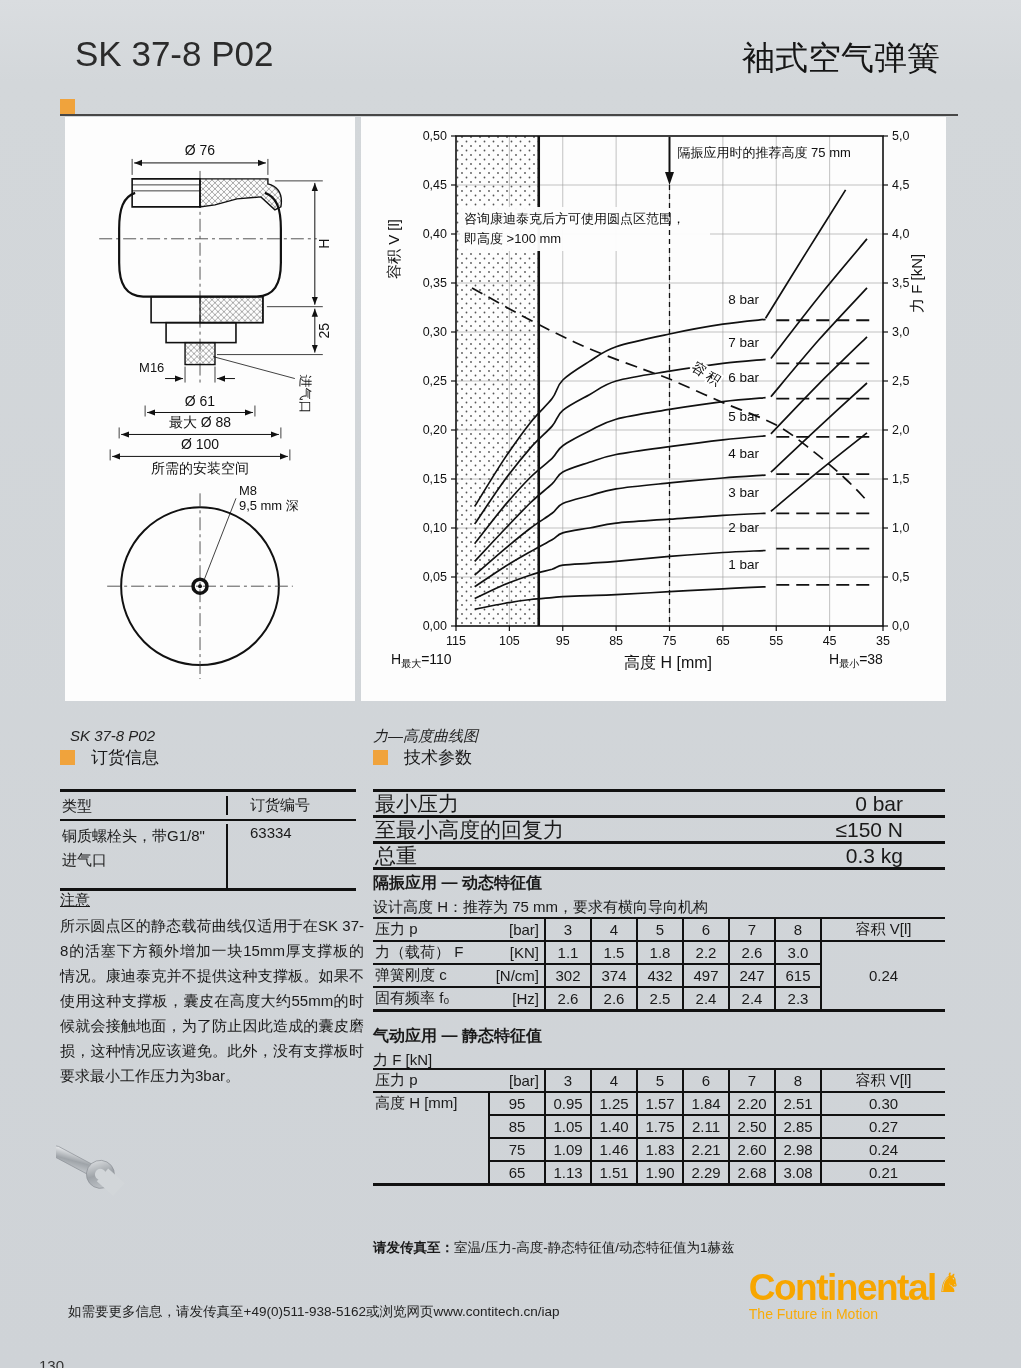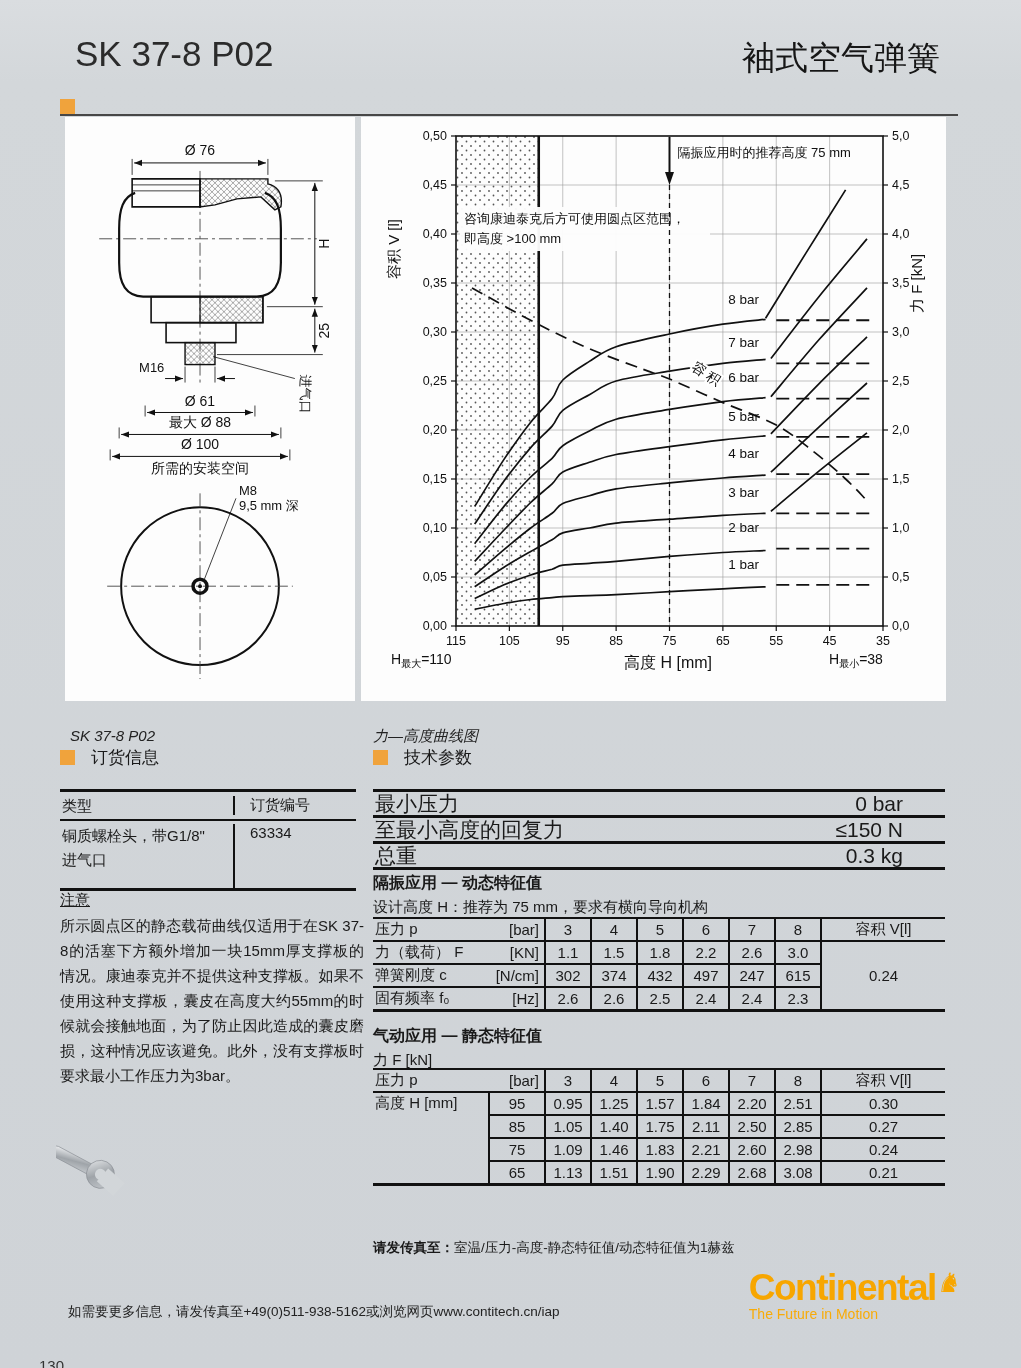--- a/index.html
+++ b/index.html
@@ -21,21 +21,21 @@
   .sec{position:absolute;display:flex;align-items:center;gap:16px;font-weight:normal;font-size:17px}
   .sec .sq{width:15px;height:15px;background:#f0a33c;flex:0 0 auto}
   .sec-order{left:60px;top:746px}
   .sec-tech{left:373px;top:746px}
   
   .order-table{position:absolute;left:60px;top:789px;width:296px;font-size:15px;
     border-top:3px solid #111;border-bottom:3px solid #111}
   .ot-row{display:flex}
   .ot-head{border-bottom:2px solid #111;height:27px;align-items:center}
   .ot-c1{flex:1;padding-left:2px;line-height:24px}
-  .ot-c2{width:106px;border-left:2px solid #111;padding-left:15px}
+  .ot-c2{width:106px;border-left:2px solid #111;padding-left:22px}
   .ot-body{min-height:64px;padding-top:3px}
   
   .tech-table{position:absolute;left:373px;top:789px;width:572px;font-size:21px;border-top:3px solid #111}
   .tt-row{display:flex;justify-content:space-between;align-items:center;height:23px;border-bottom:3px solid #111;padding-left:2px;padding-right:42px}
   
   .note-block{position:absolute;left:60px;top:887px;width:304px;font-size:15px;line-height:25px;text-align:justify}
   .note-title{text-decoration:underline;margin:0 0 1px 0;font-weight:400}
   
   .blk-title{position:absolute;font-weight:bold;font-size:16px}
   .blk-sub{position:absolute;font-size:15px}

